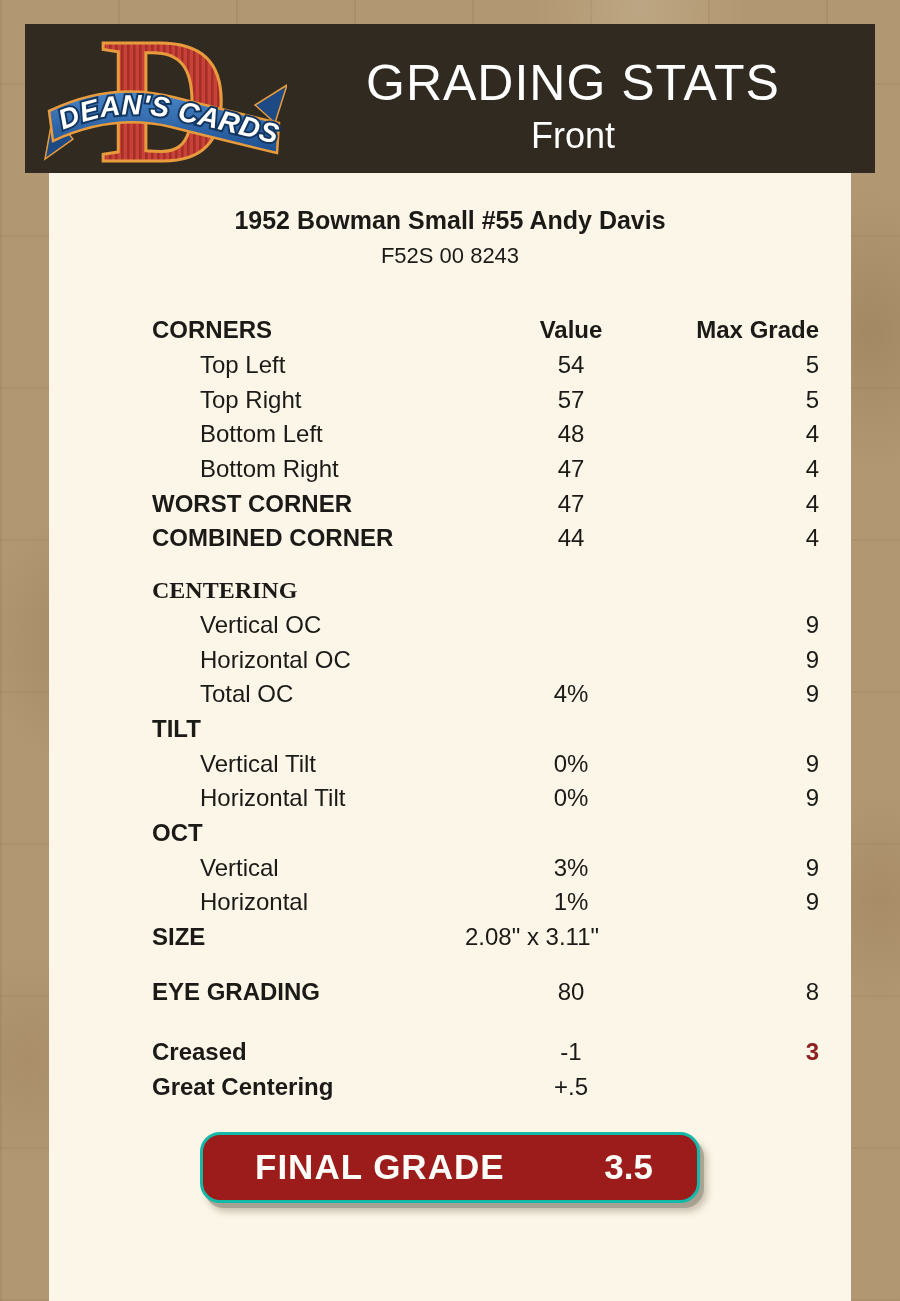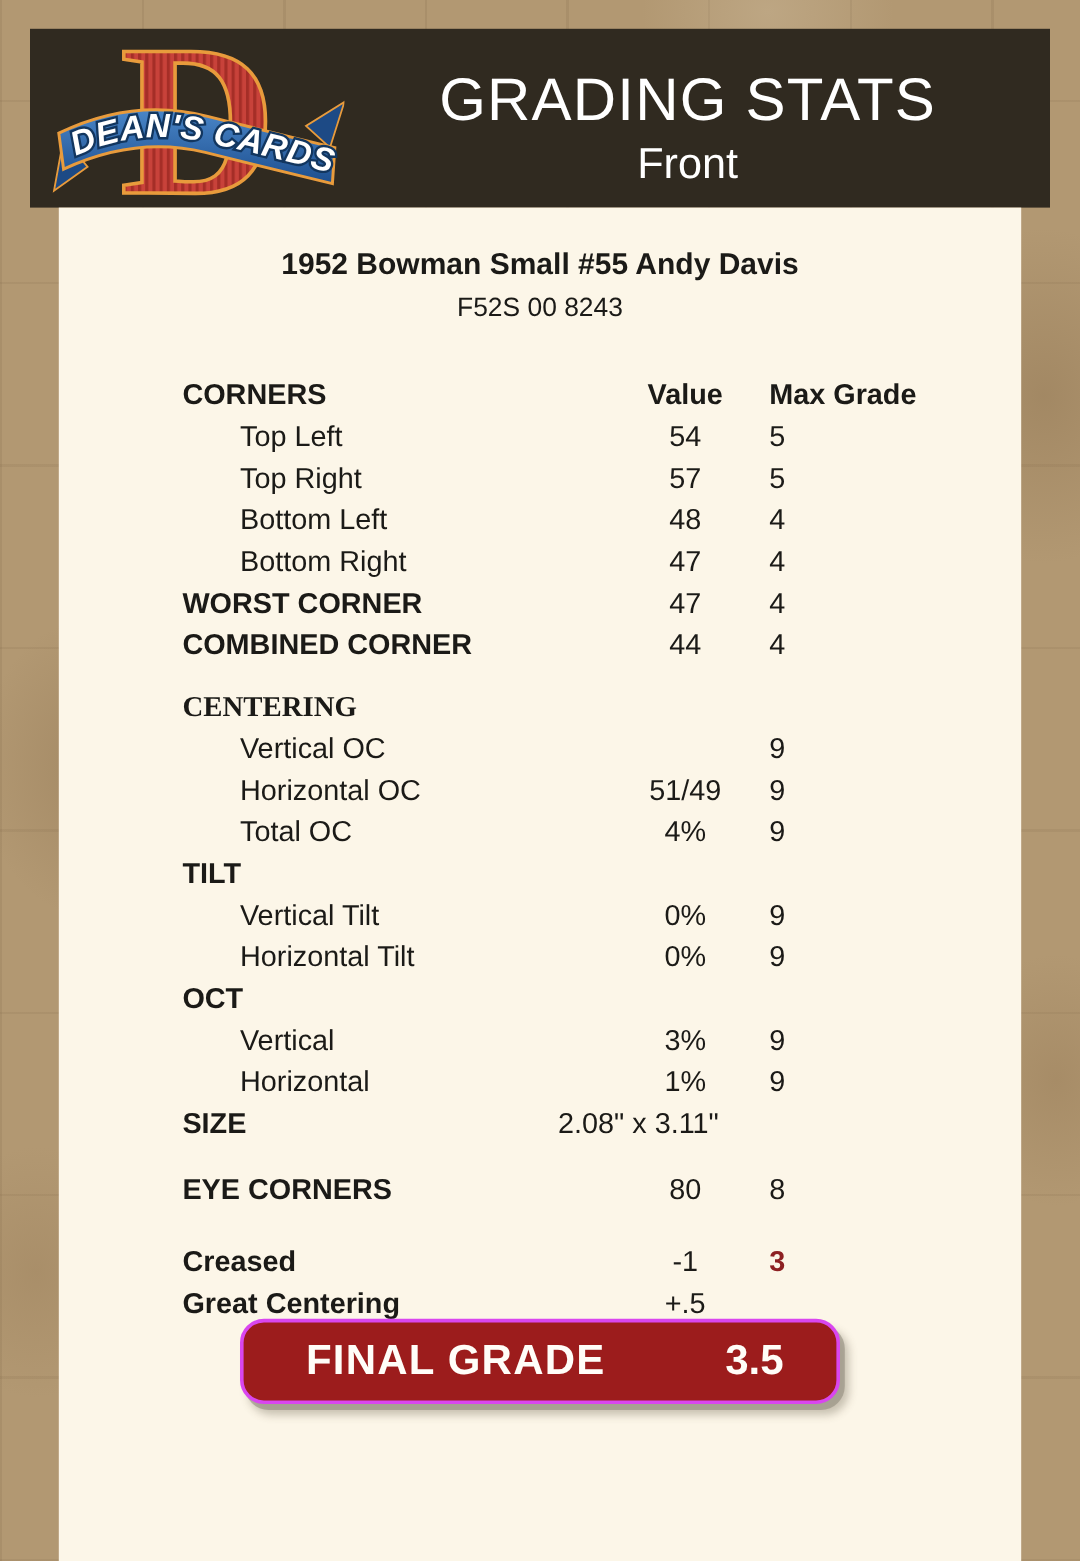--- a/index.html
+++ b/index.html
@@ -44,27 +44,27 @@
     font-size:22px;}
   .stats-table{position:absolute;top:140px;left:0;width:100%;}
   .trow{position:relative;height:34.7px;font-size:24px;}
   .tlabel{position:absolute;left:103px;top:50%;transform:translateY(-50%);white-space:nowrap;}
   .indent .tlabel{left:151px;}
   .bold .tlabel{font-weight:bold;}
   .thead .tlabel,.thead .tvalue,.thead .tmax{font-weight:bold;}
   .tvalue{position:absolute;left:396px;width:220px;text-align:center;top:50%;
     transform:translateY(-50%);white-space:nowrap;margin-left:16px;}
   .wide-value .tvalue{left:357px;}
-  .tmax{position:absolute;left:592px;width:160px;text-align:left;top:50%;
+  .tmax{position:absolute;left:610px;width:160px;text-align:right;top:50%;
     transform:translateY(-50%);}
   .max-red .tmax{color:var(--max-red,#8d2022);font-weight:bold;}
   .final-grade{
-    position:absolute;left:151px;top:926px;width:494px;height:65px;
+    position:absolute;left:151px;top:959px;width:494px;height:65px;
     background:var(--grade-button,#9c1c1c);
-    border:3px solid #d946ef;border-radius:20px;
+    border:3px solid #14b8a6;border-radius:20px;
     box-shadow:4px 5px 0 rgba(140,135,120,.55), 7px 9px 7px rgba(80,70,50,.3);
   }
   .fg-label{position:absolute;left:52px;top:50%;transform:translateY(-52%);
     font-size:35px;font-weight:bold;color:#fffdf8;letter-spacing:1px;white-space:nowrap;}
   .fg-value{position:absolute;right:44px;top:50%;transform:translateY(-52%);
     font-size:35px;font-weight:bold;color:#fffdf8;}
 </style>
 </head>
 <body>
 
@@ -150,21 +150,20 @@
     <div class="tmax"></div>
   </div>
 
   <div class="trow indent">
     <div class="tlabel">Vertical OC</div>
     <div class="tmax">9</div>
   </div>
 
   <div class="trow indent">
     <div class="tlabel">Horizontal OC</div>
-    <div class="tvalue">51/49</div>
     <div class="tmax">9</div>
   </div>
 
   <div class="trow indent">
     <div class="tlabel">Total OC</div>
     <div class="tvalue">4%</div>
     <div class="tmax">9</div>
   </div>
 
   <div class="trow bold">
@@ -203,21 +202,21 @@
     <div class="tmax">9</div>
   </div>
 
   <div class="trow bold wide-value">
     <div class="tlabel">SIZE</div>
     <div class="tvalue">2.08" x 3.11"</div>
     <div class="tmax"></div>
   </div>
 
   <div class="trow bold" style="margin-top: 20px;">
-    <div class="tlabel">EYE CORNERS</div>
+    <div class="tlabel">EYE GRADING</div>
     <div class="tvalue">80</div>
     <div class="tmax">8</div>
   </div>
 
   <div class="trow bold max-red" style="margin-top: 26px;">
     <div class="tlabel">Creased</div>
     <div class="tvalue">-1</div>
     <div class="tmax">3</div>
   </div>
 

